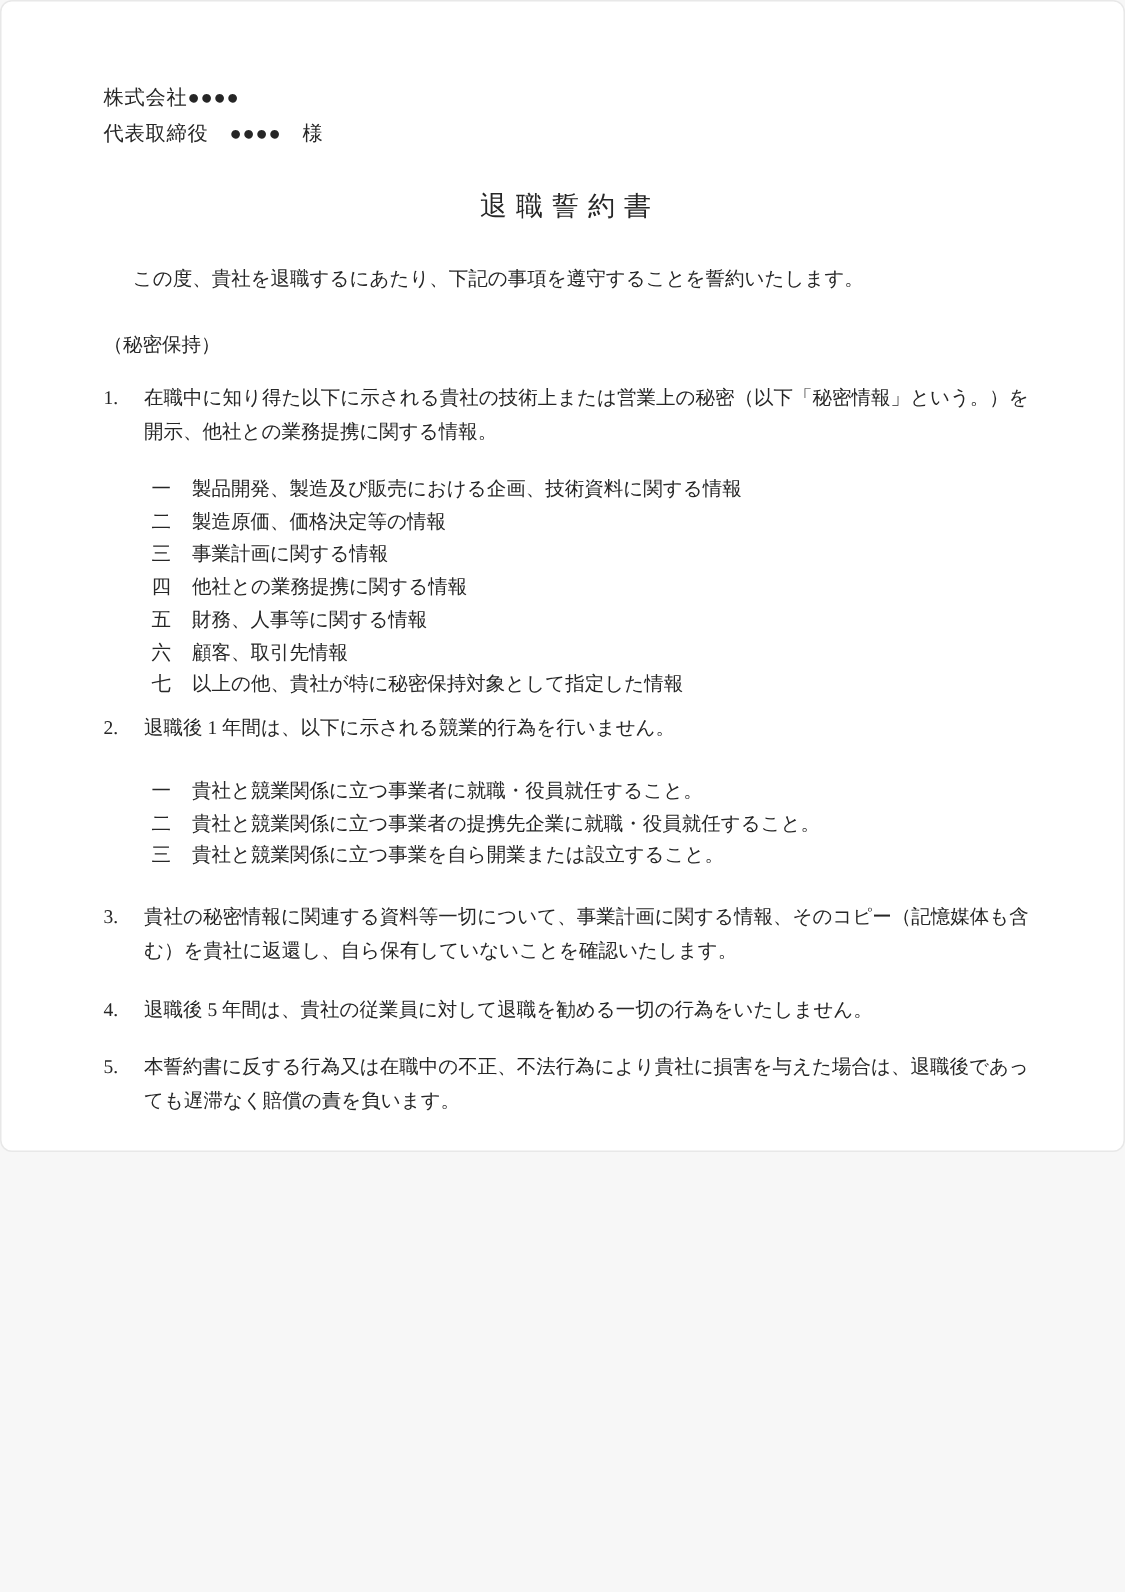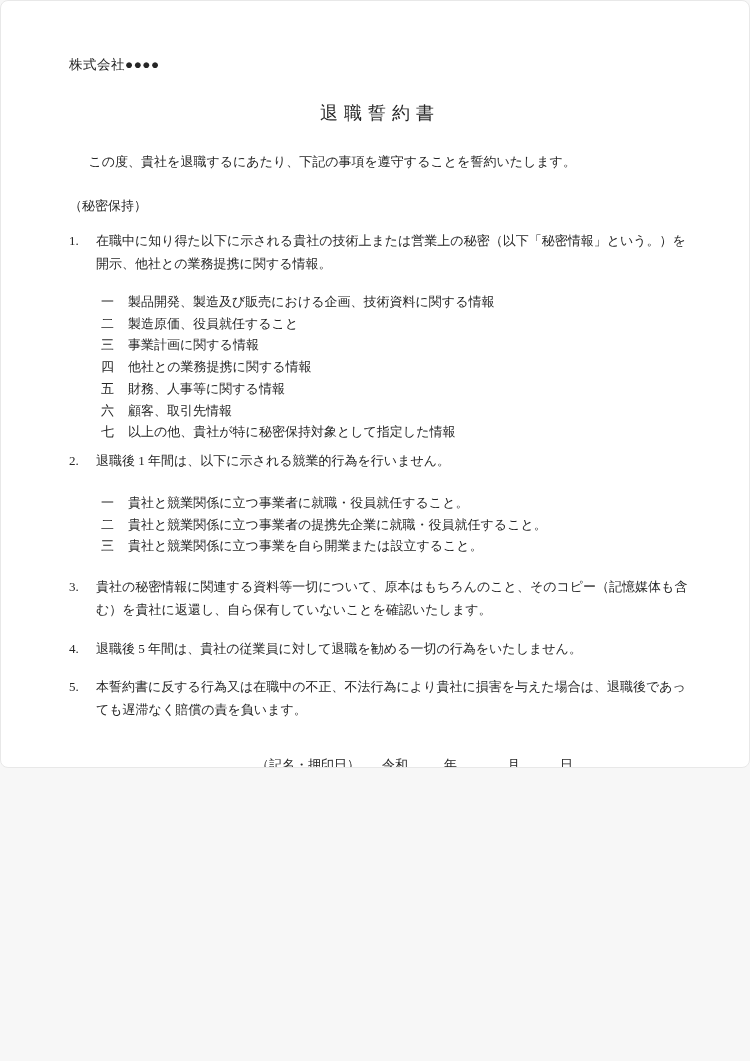--- a/index.html
+++ b/index.html
@@ -51,41 +51,42 @@
   .sig-name-row{display:flex;justify-content:center;padding-right:30px;}
 </style>
 </head>
 <body>
 
 <div class="page">
   <div class="content">
 
     <div class="header">
       <div class="header-line">株式会社●●●●</div>
+      <div class="header-line">代表取締役　●●●●　様</div>
     </div>
 
     <h1 class="doc-title">退職誓約書</h1>
 
     <p class="intro">この度、貴社を退職するにあたり、下記の事項を遵守することを誓約いたします。</p>
 
     <p class="section-heading">（秘密保持）</p>
 
     <div class="clause m0">
       <span class="num">1.</span>
       <span class="ctext">在職中に知り得た以下に示される貴社の技術上または営業上の秘密（以下「秘密情報」という。）を開示、他社との業務提携に関する情報。</span>
     </div>
 
     <div class="sublist sublist-1">
       <div class="subitem">
         <span class="marker">一</span>
         <span class="stext">製品開発、製造及び販売における企画、技術資料に関する情報</span>
       </div>
       <div class="subitem">
         <span class="marker">二</span>
-        <span class="stext">製造原価、役員就任すること</span>
+        <span class="stext">製造原価、価格決定等の情報</span>
       </div>
       <div class="subitem">
         <span class="marker">三</span>
         <span class="stext">事業計画に関する情報</span>
       </div>
       <div class="subitem">
         <span class="marker">四</span>
         <span class="stext">他社との業務提携に関する情報</span>
       </div>
       <div class="subitem">
@@ -117,21 +118,21 @@
         <span class="stext">貴社と競業関係に立つ事業者の提携先企業に就職・役員就任すること。</span>
       </div>
       <div class="subitem">
         <span class="marker">三</span>
         <span class="stext">貴社と競業関係に立つ事業を自ら開業または設立すること。</span>
       </div>
     </div>
 
     <div class="clause m18">
       <span class="num">3.</span>
-      <span class="ctext">貴社の秘密情報に関連する資料等一切について、原本はもちろんのこと、そのコピー（記憶媒体も含む）を貴社に返還し、自ら保有していないことを確認いたします。</span>
+      <span class="ctext">貴社の秘密情報に関連する資料等一切について、事業計画に関する情報、そのコピー（記憶媒体も含む）を貴社に返還し、自ら保有していないことを確認いたします。</span>
     </div>
 
     <div class="clause m16">
       <span class="num">4.</span>
       <span class="ctext">退職後 5 年間は、貴社の従業員に対して退職を勧める一切の行為をいたしません。</span>
     </div>
 
     <div class="clause m15">
       <span class="num">5.</span>
       <span class="ctext">本誓約書に反する行為又は在職中の不正、不法行為により貴社に損害を与えた場合は、退職後であっても遅滞なく賠償の責を負います。</span>

